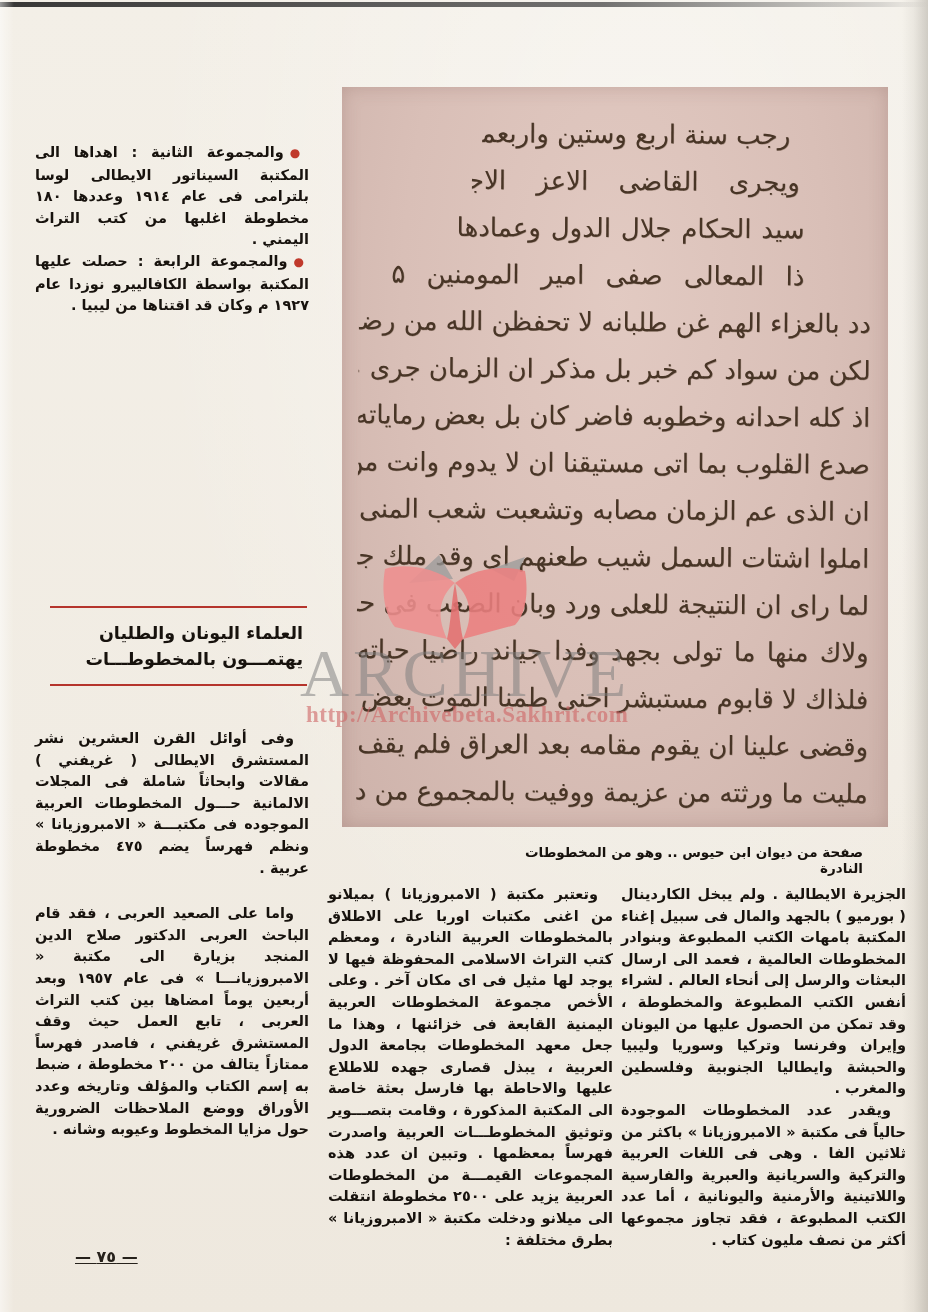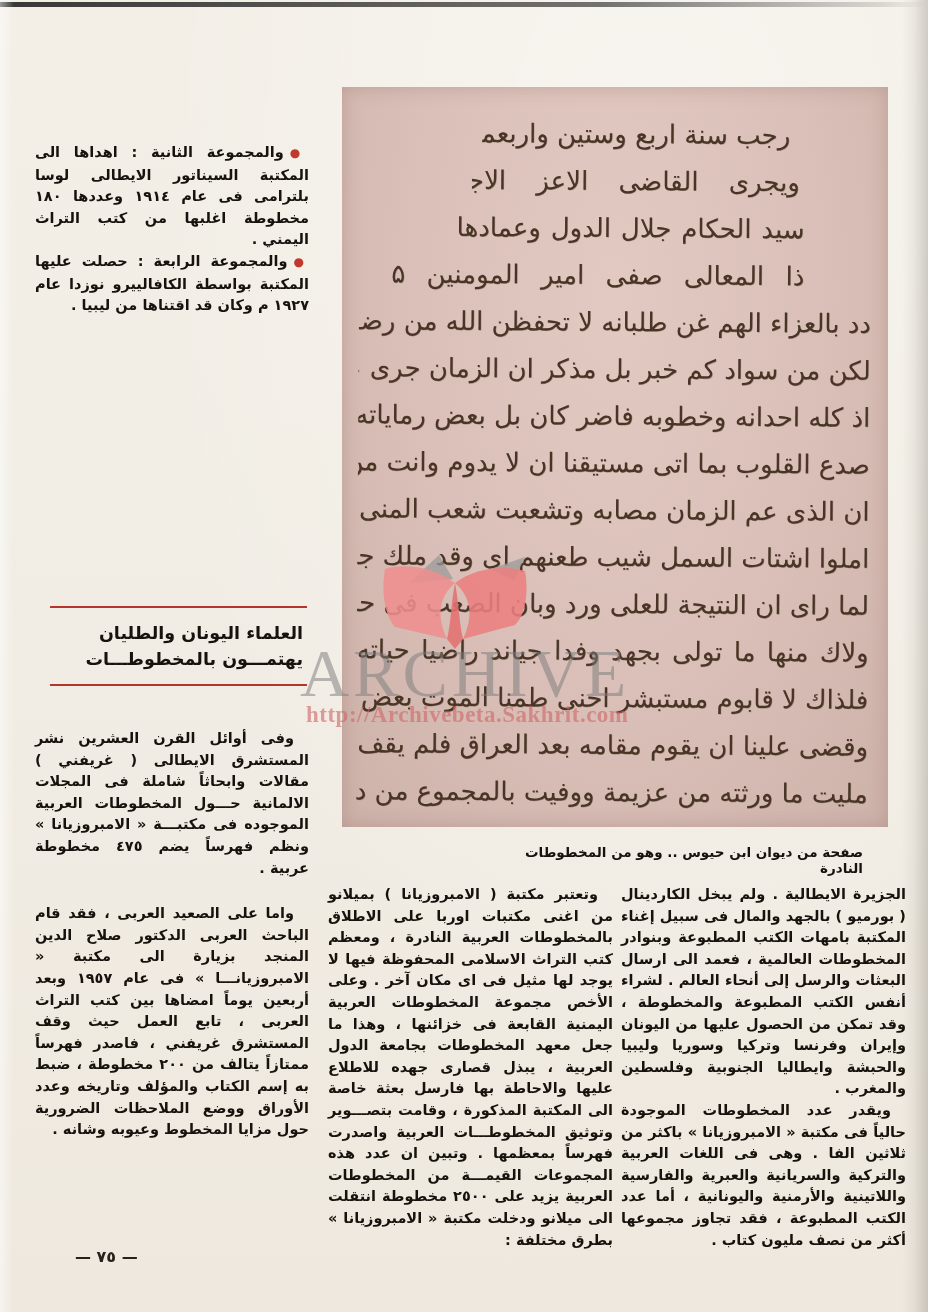--- a/index.html
+++ b/index.html
@@ -69,21 +69,21 @@
   
   .wm-logo{position:absolute;left:375px;top:553px;width:160px;height:100px;z-index:2;}
   .wm-title{position:absolute;left:300px;top:638px;z-index:3;
     font-family:"Liberation Serif",serif;font-size:68px;line-height:70px;
     color:var(--watermark-gray);letter-spacing:4px;}
   .wm-url{position:absolute;left:306px;top:702px;z-index:3;
     font-family:Liberation Serif, serif;font-weight:bold;font-size:23px;
     color:var(--watermark-red);letter-spacing:0.5px;}
 
   .page-number{position:absolute;left:75px;top:1247px;font-weight:bold;
-    font-size:16px;letter-spacing:2px;color:#26211b;}
+    font-size:16px;letter-spacing:2px;color:#26211b;text-decoration:underline;}
 </style>
 </head>
 <body>
 
 <div class="page">
   <div class="top-edge"></div>
   <div class="right-edge"></div>
   <div class="left-edge"></div>
 
   <section class="col upper-left">

